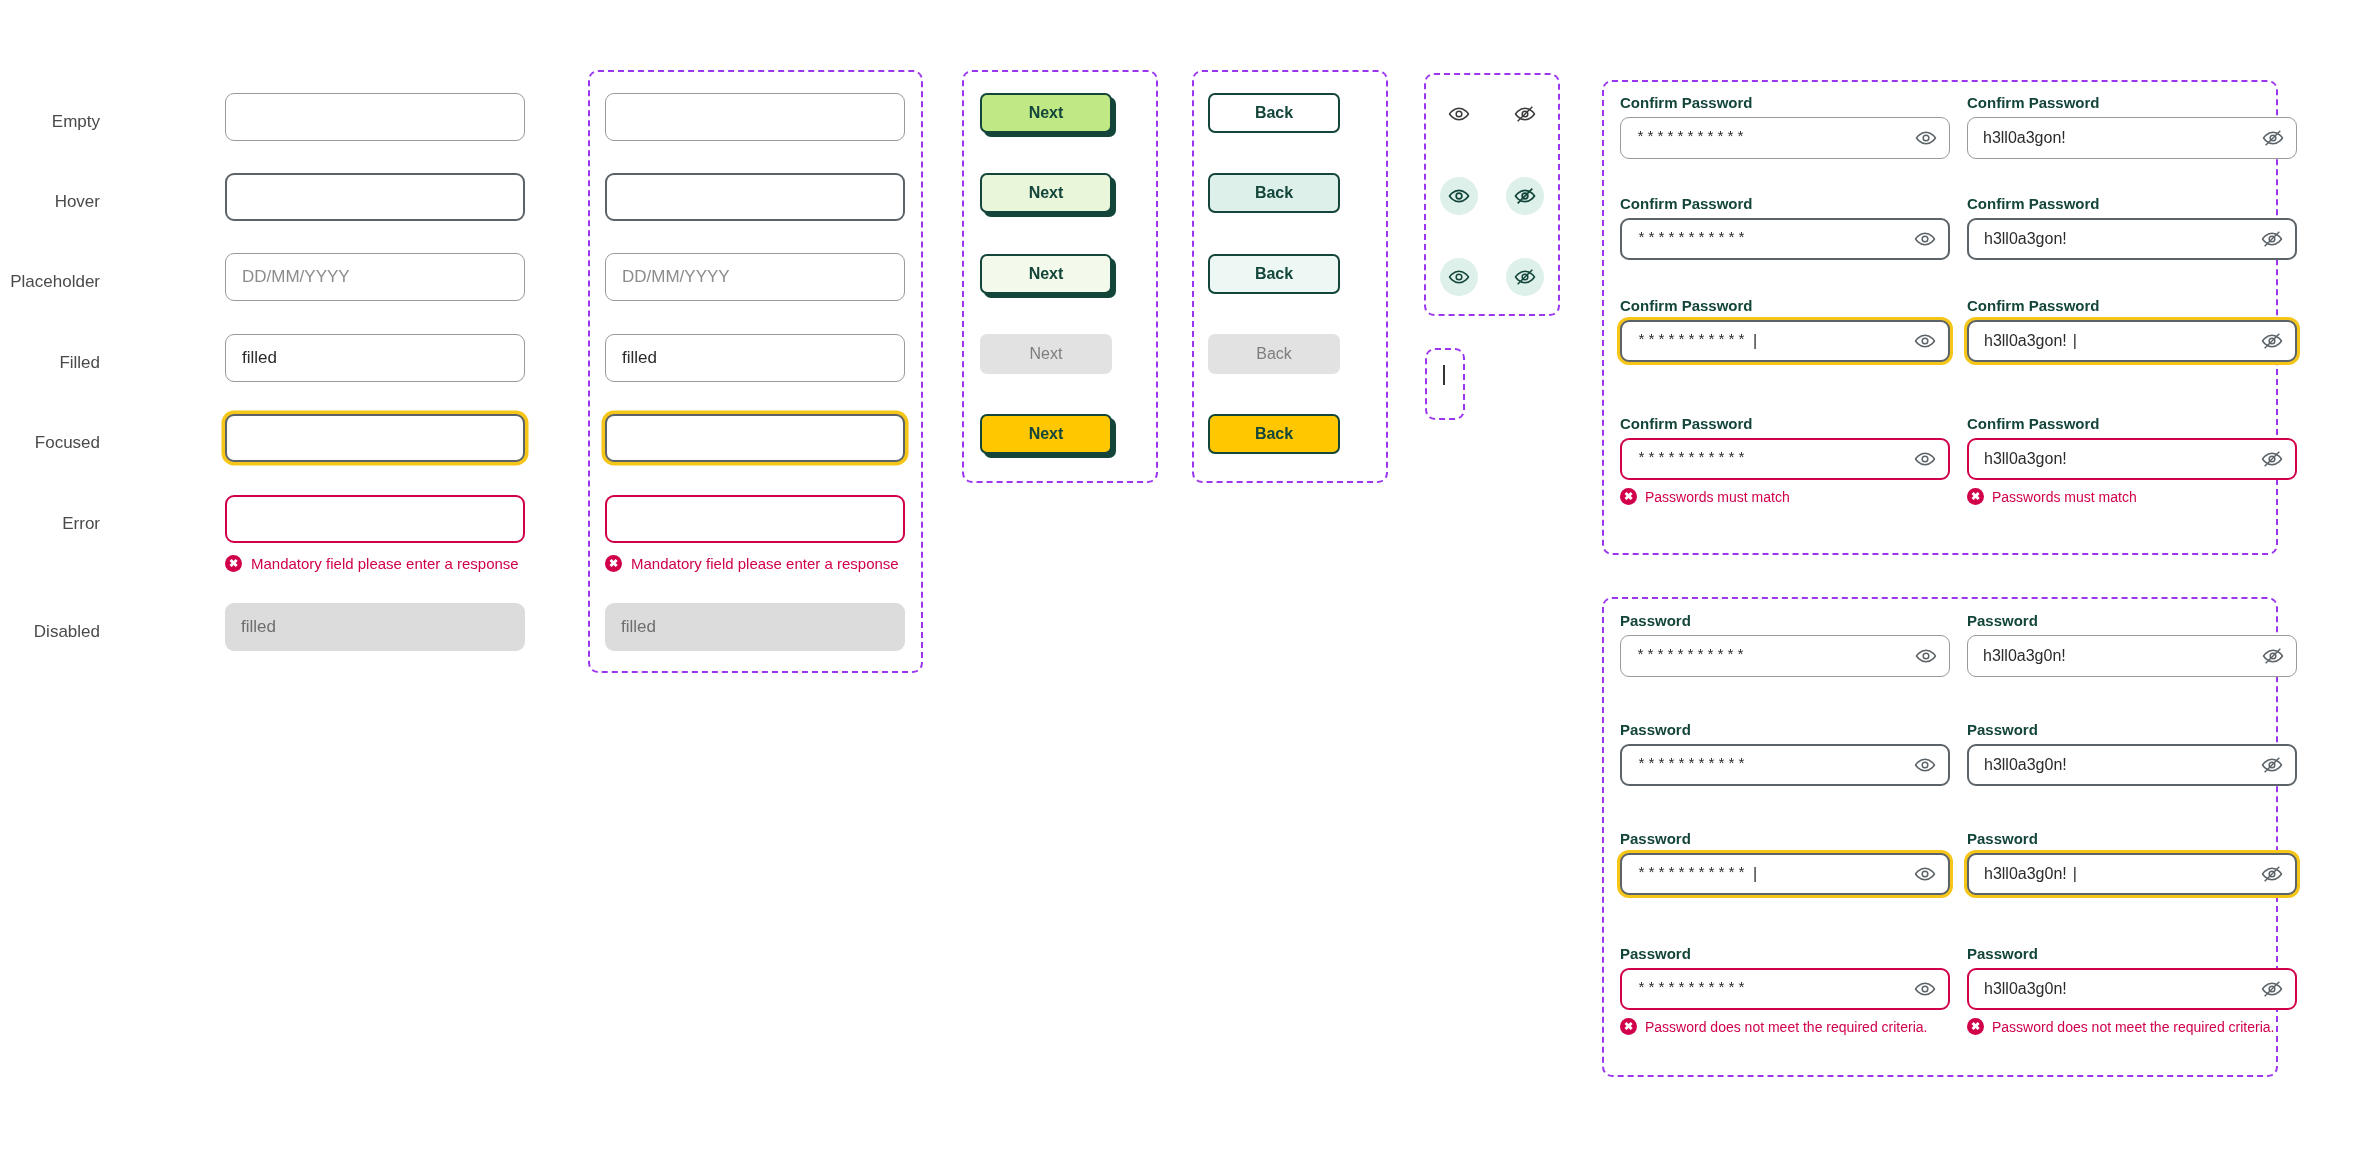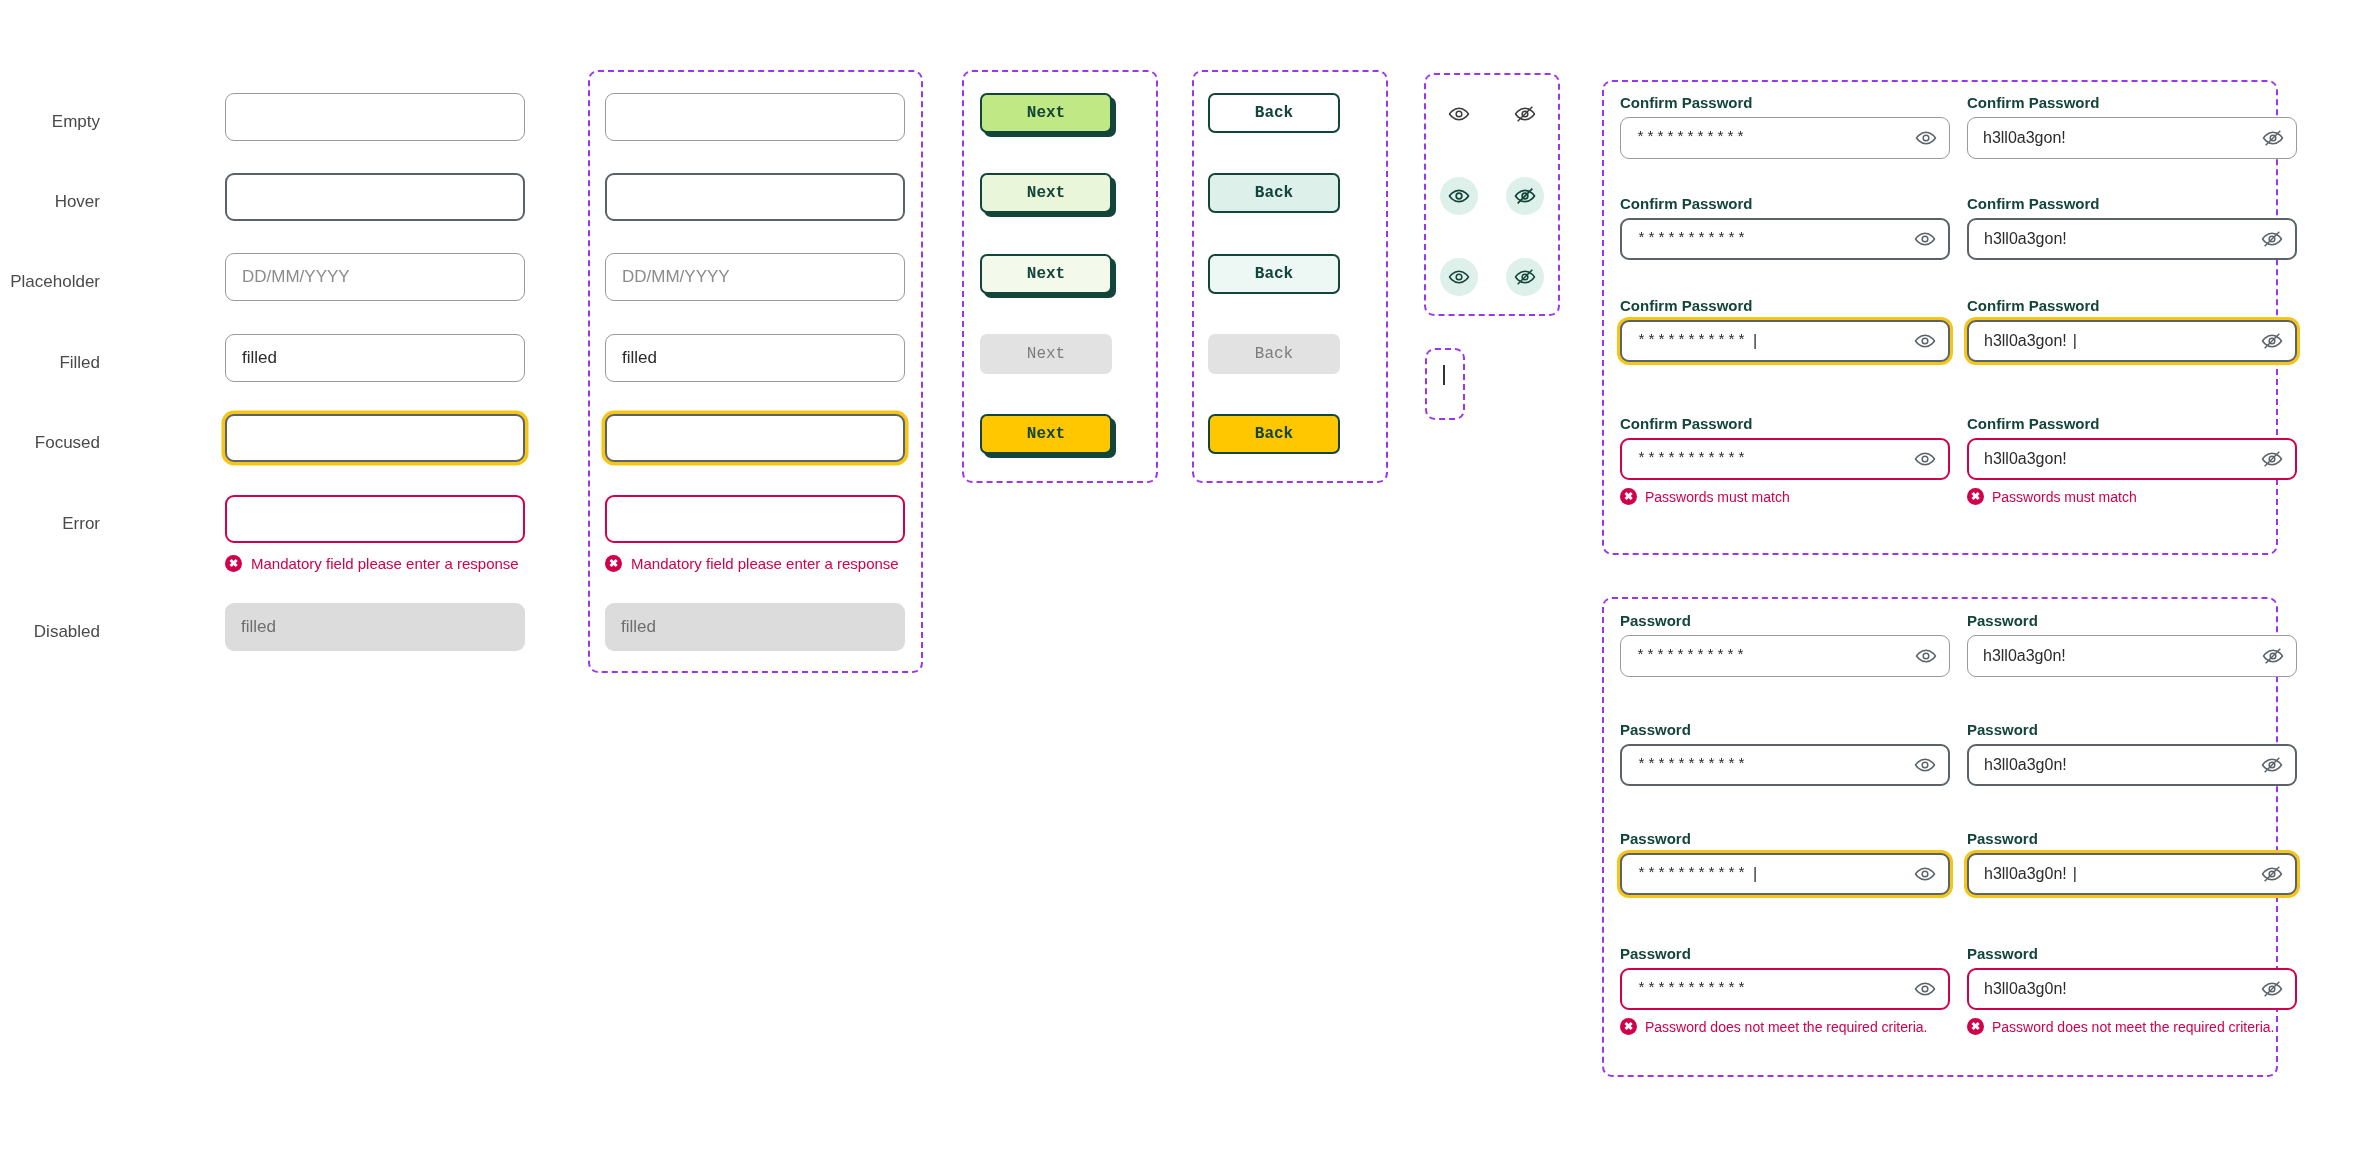--- a/index.html
+++ b/index.html
@@ -73,21 +73,20 @@
   
   .btn {
     position: absolute;
     width: 132px; height: 40px;
     border-radius: 7px;
     display: flex; align-items: center; justify-content: center;
     font-size: 16px; font-weight: bold;
     color: #13453A; cursor: pointer;
     border: 2px solid #13453A;
     background: #ffffff;
-    font-family: Liberation Mono, monospace;
   }
   
   .btn.primary { box-shadow: 4px 4px 0 0 #13453A; }
   .btn.p-default { background: #C0E884; }
   .btn.p-hover   { background: #EAF6DA; }
   .btn.p-active  { background: #F3FAEB; }
   .btn.p-focus   { background: #FFC700; }
   .btn.disabled {
     background: #E2E2E2; border: none; box-shadow: none;
     color: #7d7d7d; font-weight: normal; cursor: default;

